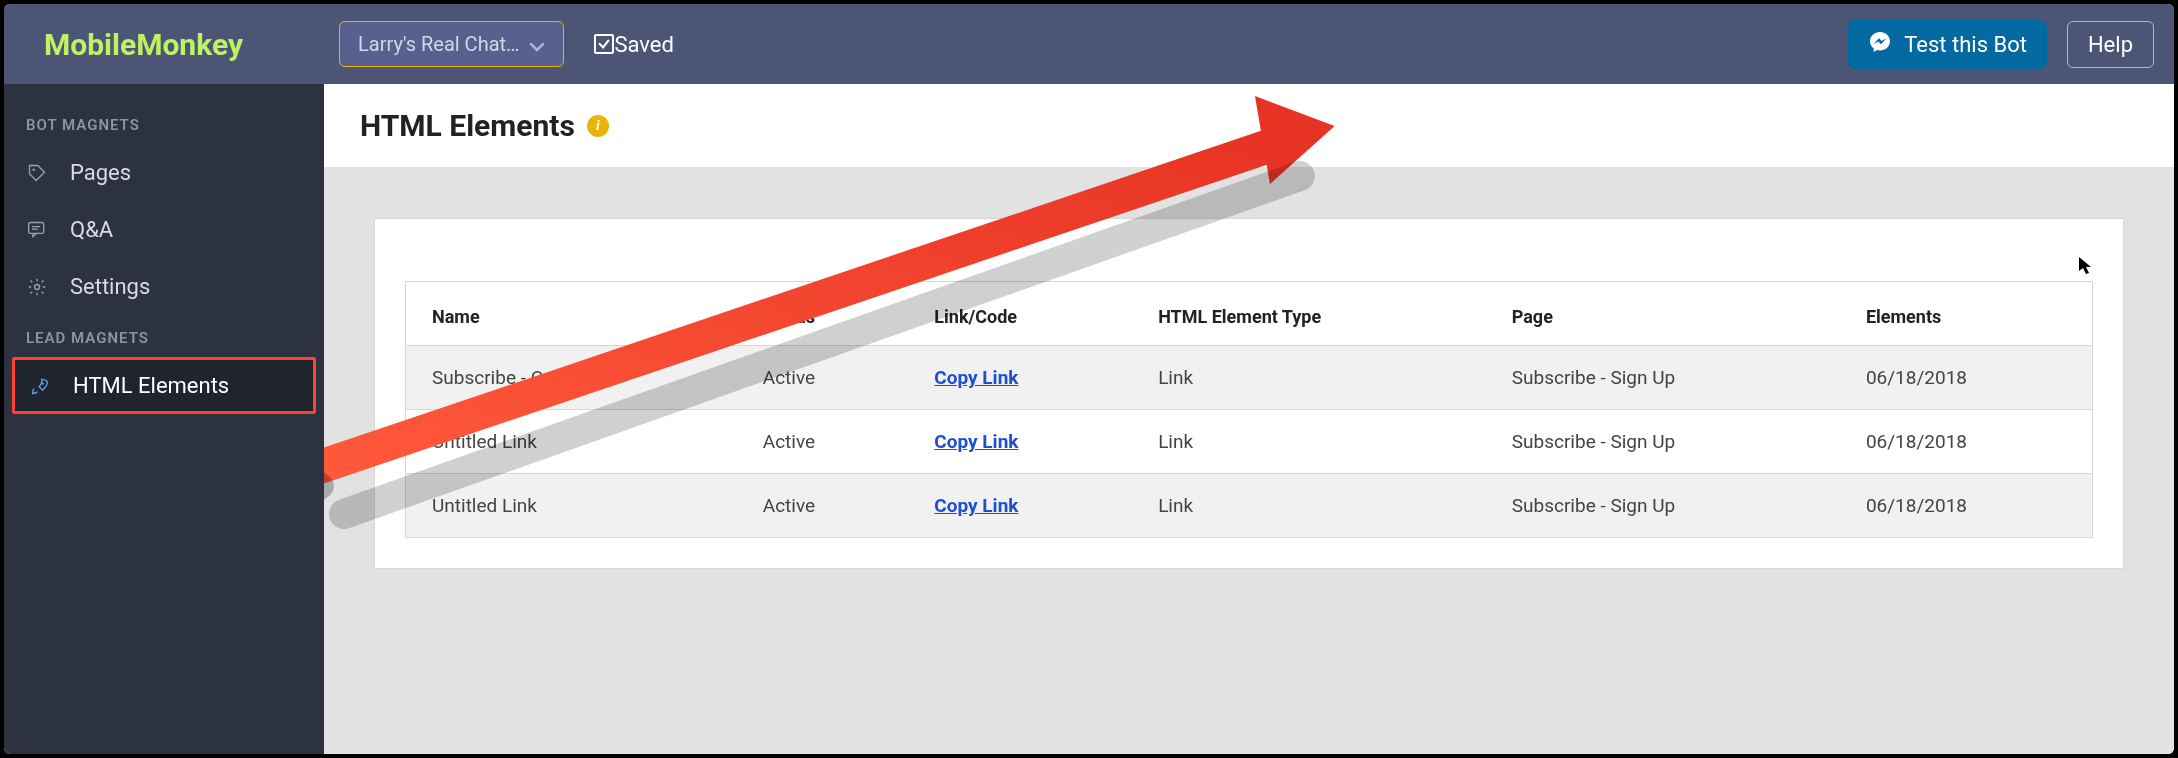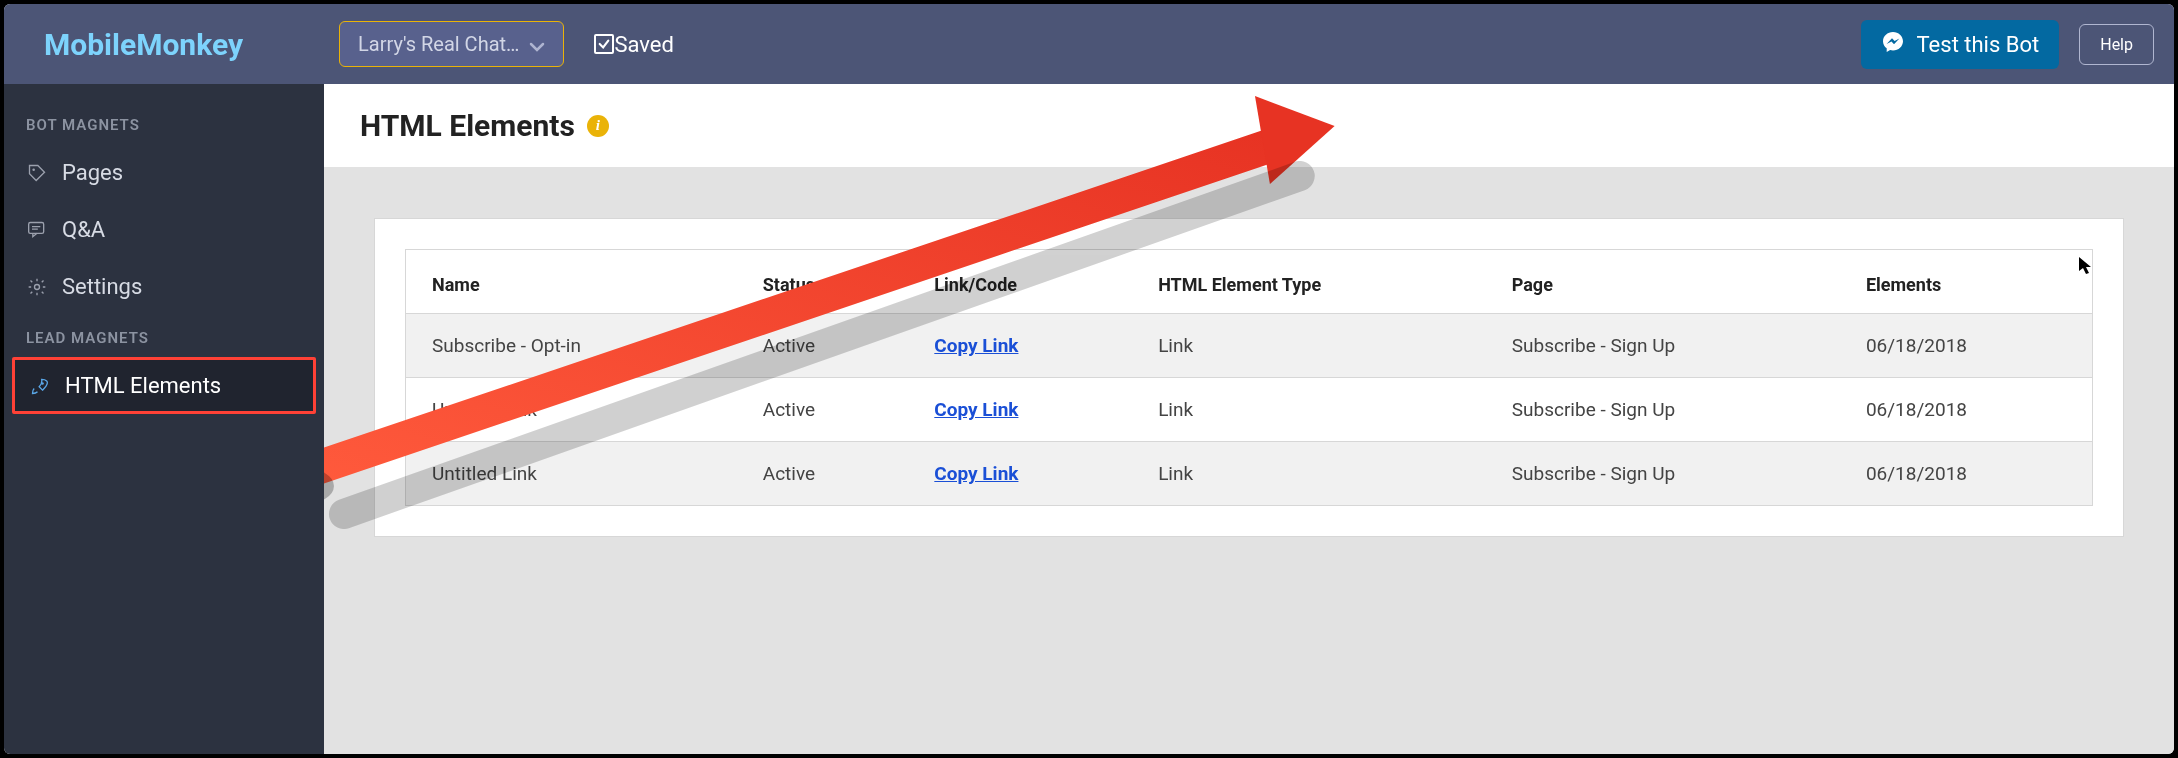--- a/index.html
+++ b/index.html
@@ -1,41 +1,41 @@
 <!DOCTYPE html>
 <html><head>
 <meta charset="utf-8">
 <style>
   * { margin: 0; padding: 0; box-sizing: border-box; font-family: -apple-system, BlinkMacSystemFont, "Segoe UI", Roboto, Helvetica, Arial, sans-serif; }
   body { background: #000; padding: 4px; }
   .app { display: flex; flex-direction: column; width: 100%; height: 750px; background: #e8e8e8; border-radius: 6px; overflow: hidden; }
   .topbar { display: flex; align-items: center; background: #4c5576; height: 80px; padding: 0 20px; gap: 20px; }
-  .logo { color: #7dd3fc; font-size: 30px; font-weight: 700; width: 295px; padding-left: 20px;}
+  .logo { color: #bef264; font-size: 30px; font-weight: 700; width: 295px; padding-left: 20px;}
   .dropdown { display: flex; align-items: center; background: #58618d; border: 1px solid #eab308; color: #d2d6e6; padding: 10px 18px; border-radius: 6px; font-size: 20px; gap: 10px; cursor: pointer;}
   .dropdown .chev { width:16px; height:16px; }
   .saved { display: flex; align-items: center; color: #fff; font-size: 22px; gap: 0; margin-left: 10px;}
   .saved-check { width:20px; height:20px; border:2px solid #fff; display:flex; align-items:center; justify-content:center; border-radius:2px;}
   .spacer { flex: 1; }
   .test-bot { display: flex; align-items: center; background: #0369a1; color: #fff; border: none; padding: 10px 20px; border-radius: 6px; font-size: 22px; gap: 12px; cursor:pointer;}
-  .help { background: transparent; color: #fff; border: 1.5px solid #b0b6d0; padding: 10px 20px; border-radius: 6px; font-size: 16px; cursor:pointer;}
+  .help { background: transparent; color: #fff; border: 1.5px solid #b0b6d0; padding: 10px 20px; border-radius: 6px; font-size: 22px; cursor:pointer;}
   .body { display: flex; flex: 1; overflow:hidden; }
   .sidebar { width: 320px; background: #2c3240; padding: 18px 0; color: #cfd3dc; overflow-y:auto; }
   .section-label { color: #8c93a1; font-size: 15px; font-weight: 600; letter-spacing: 1px; padding: 14px 22px 10px; }
-  .nav-item { display: flex; align-items: center; gap: 14px; padding: 16px 22px; font-size: 22px; color: #d7dbe4; cursor:pointer;}
+  .nav-item { display: flex; align-items: center; gap: 22px; padding: 16px 22px; font-size: 22px; color: #d7dbe4; cursor:pointer;}
   .nav-item.active { background: #20242f; color: #fff; border: 3px solid #ff4136; border-radius: 2px; margin: 0 8px; padding: 13px 14px;}
   .nav-icon { width: 22px; height: 22px; display:flex; align-items:center; justify-content:center; flex-shrink:0;}
   .main { flex: 1; display: flex; flex-direction: column; overflow:hidden; position:relative;}
   .page-header { display: flex; align-items: center; justify-content: space-between; background: #fff; padding: 24px 36px; border-bottom: 1px solid #e2e2e2;}
   .page-title-wrap { display:flex; align-items:center; gap: 12px;}
   .page-title { font-size: 30px; font-weight: 700; color: #222;}
   .info-icon { width: 22px; height:22px; background:#eab308; border-radius:50%; color:#fff; display:flex; align-items:center; justify-content:center; font-weight:700; font-size:15px; font-style:italic; font-family: Georgia, serif;}
   .add-btn { background: #e9ad2d; color: #fff; border: none; padding: 16px 22px; border-radius: 4px; font-size: 20px; cursor:pointer;}
   .content { flex:1; background: #e2e2e2; padding: 50px; overflow:auto;}
   .card { background: #fff; border: 1px solid #d7d7d7; padding: 30px;}
-  table { width: 100%; border-collapse: collapse; border: 1px solid #d7d7d7;}
+  table { width: 100%; border-collapse: collapse; border: 1px solid #d7d7d7; margin-top: 32px;}
   th { text-align: left; padding: 24px 26px 18px; font-size: 18px; font-weight: 700; color: #222; border-bottom: 1px solid #d7d7d7; vertical-align: bottom;}
   td { padding: 20px 26px; font-size: 19px; color: #444; border-bottom: 1px solid #d7d7d7;}
   tbody tr:nth-child(odd) { background: #f1f1f1; }
   .link-cell { color: #1a4fd6; font-weight:700; text-decoration: underline; cursor:pointer;}
   .cursor-pointer-icon { position:absolute; top: 172px; right: 80px; font-size: 22px; color:#000;}
   .arrow-annot { position:absolute; top: 0; left: 0; pointer-events:none; z-index:5;}
 </style>
 </head>
 <body>
 

